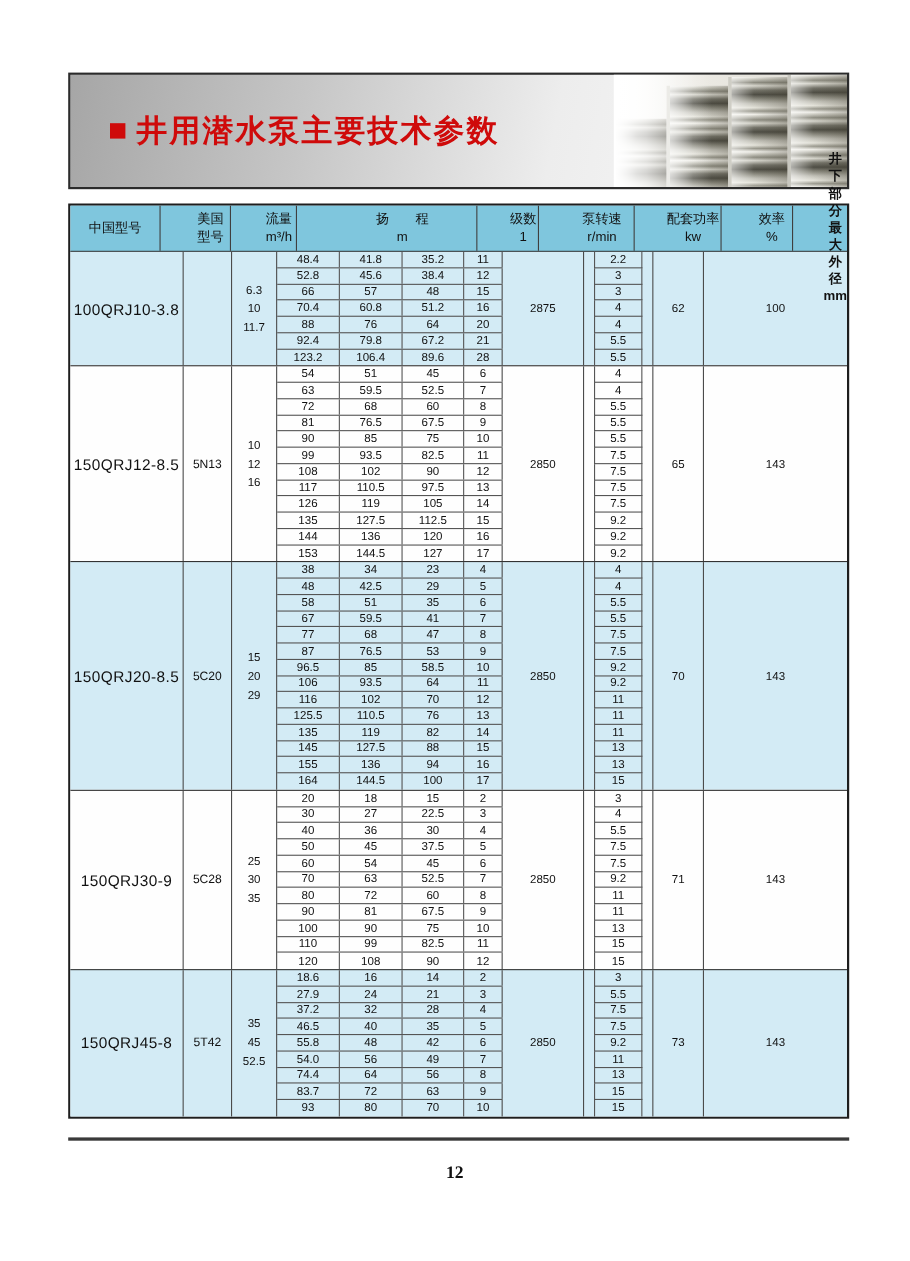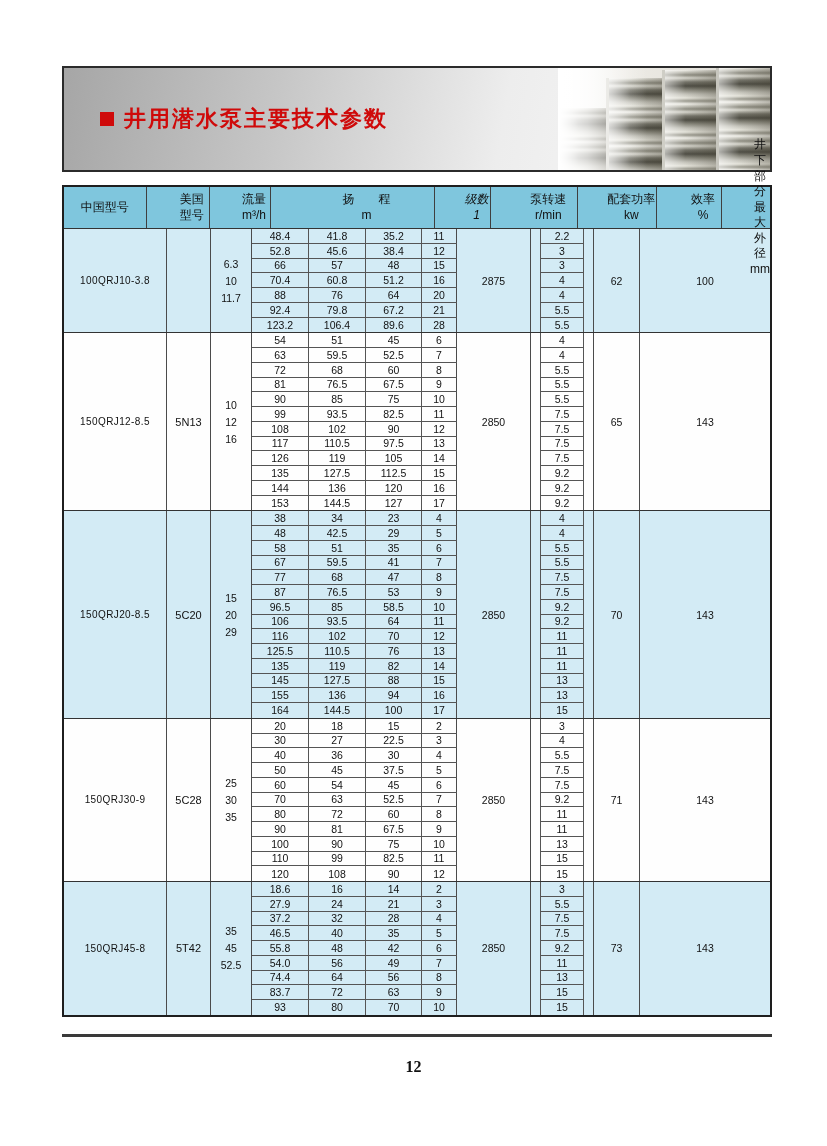--- a/index.html
+++ b/index.html
@@ -7,21 +7,21 @@
     font-family: "Liberation Sans", "DejaVu Sans", sans-serif; }
   .page { position: relative; width: 827px; height: 1146px; background: #fff; overflow: hidden; }
 
   
   .banner { position: absolute; left: 62px; top: 66px; width: 710px; height: 106px;
     border: 2px solid #2b2b2b;
     background: linear-gradient(100deg, #a6a6a6 0%, #c6c6c6 30%, #ededed 62%, #fbfbfb 100%); }
   .banner-title-row { position: absolute; left: 36px; top: 0; height: 100%;
     display: flex; align-items: center; gap: 10px; }
   .red-square { width: 14px; height: 14px; background: #cf0a0a; display: inline-block; }
-  .banner-title { color: #cf0a0a; font-size: 22px; font-weight: bold; letter-spacing: 2px; }
+  .banner-title { color: #cf0a0a; font-size: 28px; font-weight: bold; letter-spacing: 2px; }
 
   
   .pump-photo { position: absolute; top: 0; right: 0; bottom: 0; width: 212px; overflow: hidden;
     background: linear-gradient(to right, #ffffff, #eceae4 35%, #dcdad2 100%); }
   .pcol { position: absolute; bottom: 0;
     background:
       linear-gradient(to right, rgba(255,255,255,.55), rgba(255,255,255,0) 40%, rgba(60,55,40,.28) 100%),
       repeating-linear-gradient(to bottom,
         #f0efe9 0px, #c9c8bf 2px, #8f8e83 5px, #d6d5cc 8px,
         #75746a 12px, #4f4e45 16px, #8a897e 20px,
@@ -34,33 +34,33 @@
     background: linear-gradient(to right, #ffffff 0%, rgba(255,255,255,.75) 14%, rgba(255,255,255,0) 42%); }
 
   
   .tbl { position: absolute; left: 62px; top: 185px; width: 710px;
     border: 2px solid #1e1e1e; background: #fff; color: #111; }
 
   .thead { display: flex; height: 42px; background: #7fc6dd; border-bottom: 1px solid #333;
     font-size: 12px; text-align: center; gap: 28px; }
   .hcell { display: flex; flex-direction: column; align-items: center; justify-content: center;
     line-height: 1.3; border-right: 1px solid #3f3f3f; }
-  .hcell:last-child { border-right: none; }
+  .hcell:last-child { border-right: none; font-weight: bold; }
   .h-model { width: 103px; } .h-us { width: 44px; } .h-flow { width: 41px; }
-  .h-head { width: 170px; } .h-stages { width: 35px; font-style: italic; } .h-speed { width: 74px; }
+  .h-head { width: 170px; } .h-stages { width: 35px; } .h-speed { width: 74px; }
   .h-power { width: 63px; } .h-eff { width: 46px; } .h-od { flex: 1; }
 
   .group { display: flex; align-items: stretch; border-top: 1px solid #333; }
   .group:first-child { border-top: none; }
   .bg-blue { background: #d3ebf5; }
   .bg-white { background: #fefefe; }
 
   .cell { display: flex; align-items: center; justify-content: center;
     font-size: 10.5px; border-right: 1px solid #4b4b4b; }
-  .cell.model { width: 103px; font-size: 10px; letter-spacing: .4px; }
+  .cell.model { width: 103px; font-size: 14px; letter-spacing: .4px; }
   .cell.us { width: 44px; font-size: 11px; }
   .cell.flow { width: 41px; flex-direction: column; gap: 5px; }
   .cell.speed { width: 74px; }
   .cell.eff { width: 46px; }
   .cell.od { flex: 1; border-right: none; }
 
   .subgrid { width: 205px; display: flex; flex-direction: column; justify-content: center; }
   .subrow { display: flex; height: 14.75px; border-bottom: 1px solid #555; }
   .subrow.last { border-bottom: none; }
   .scell { display: flex; align-items: center; justify-content: center;

